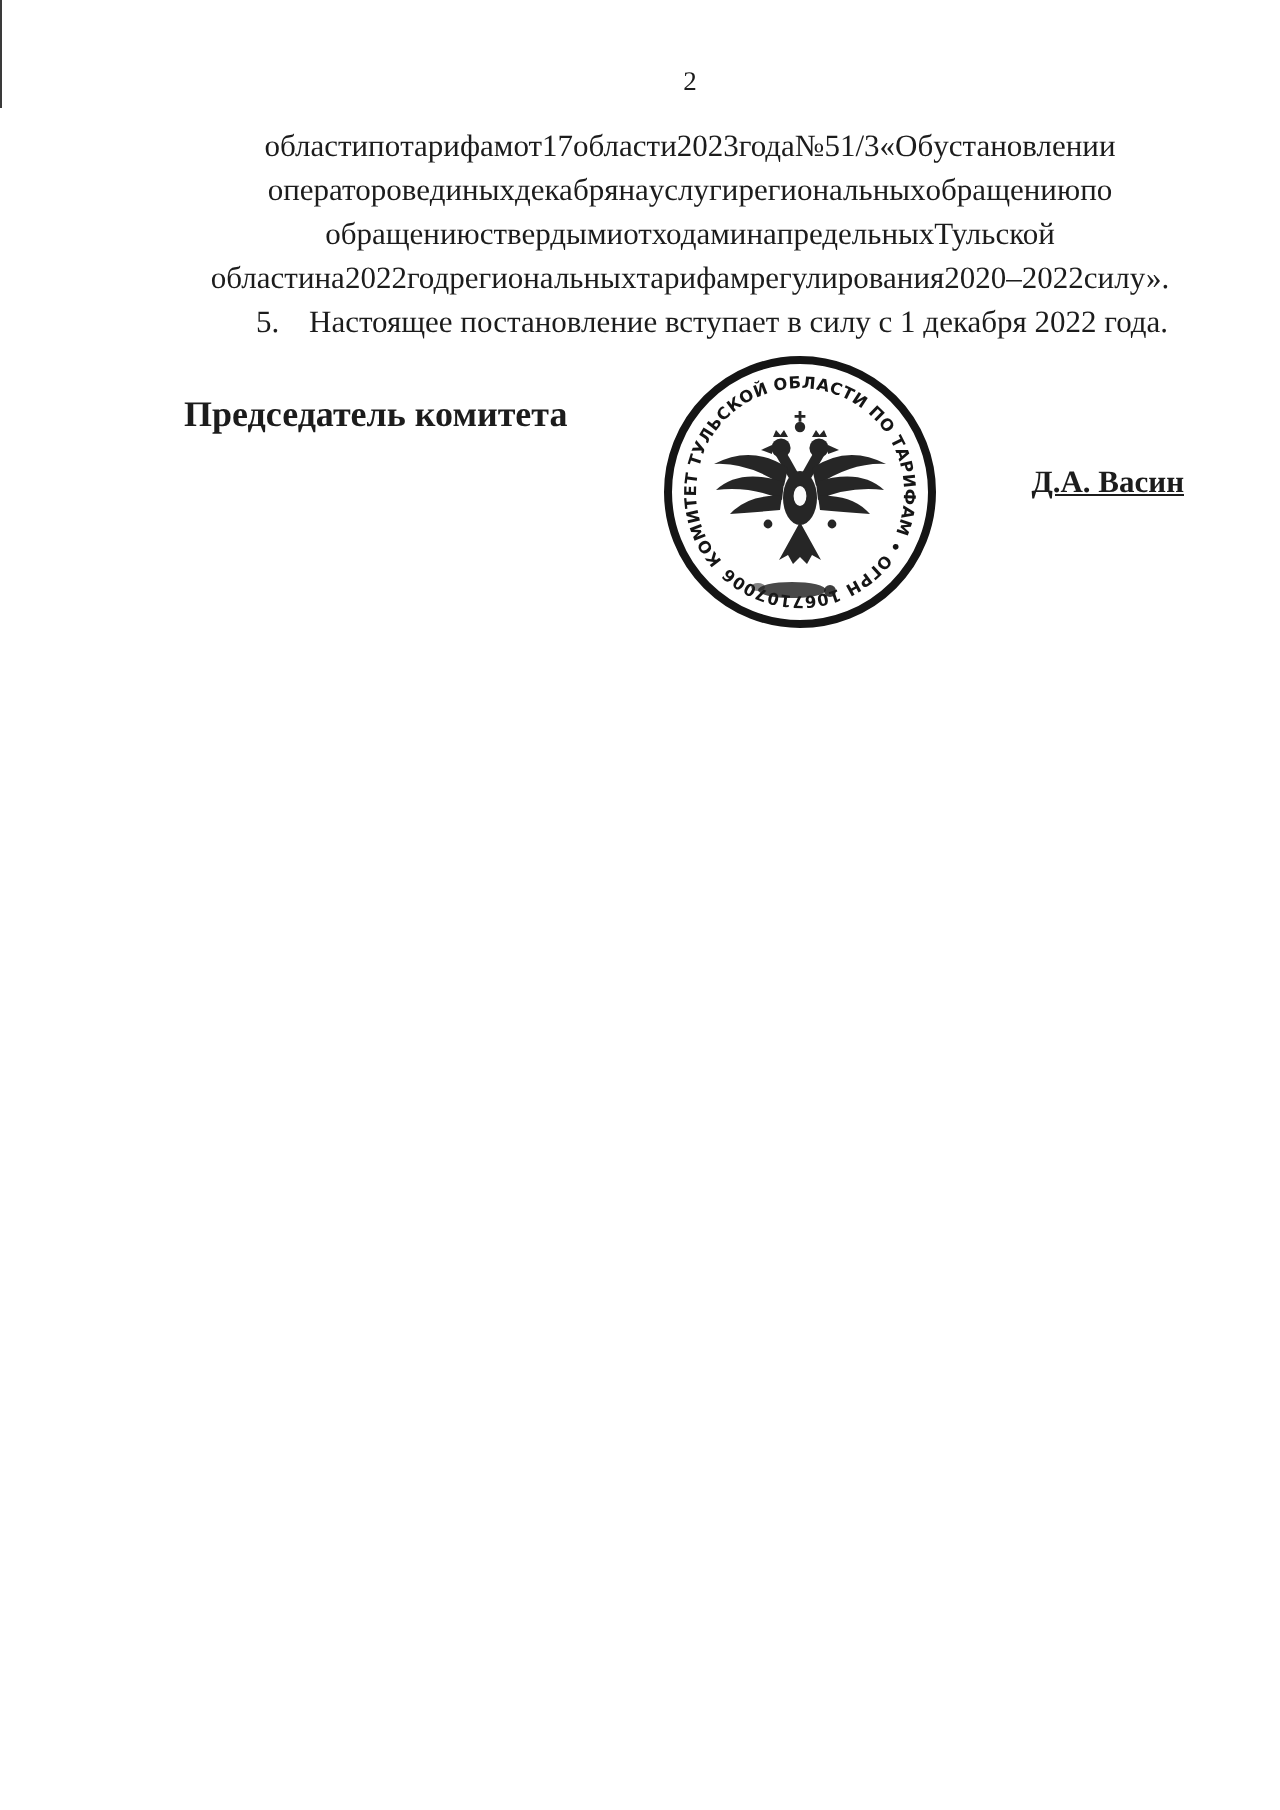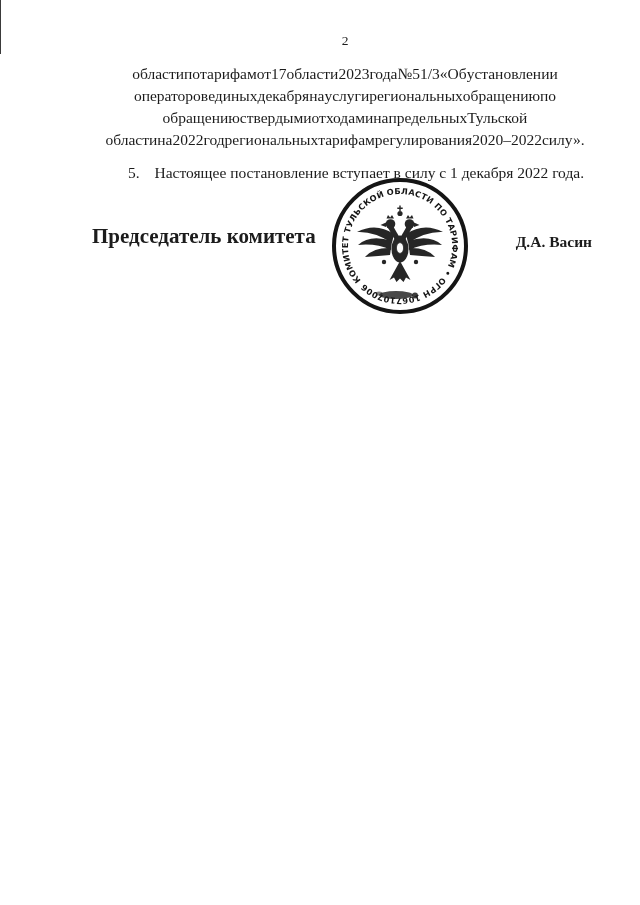--- a/index.html
+++ b/index.html
@@ -37,35 +37,36 @@
     line-height: 22px;
     white-space: nowrap;
   }
   .jline {
     display: flex;
     justify-content: center;
   }
   .jline span { flex-shrink: 0; }
   .item-line { padding-left: 36px; }
   .item-line .marker { display: inline-block; }
-  .item-line .itext { display: inline-block; margin-left: 11px; margin-top: 11px; }
+  .item-line .itext { display: inline-block; margin-left: 11px; }
   .signature-title {
     position: absolute;
-    left: 92px; top: 226px;
-    font-size: 21px;
+    left: 92px; top: 197px;
+    font-size: 18px;
     font-weight: bold;
     line-height: 21.5px;
     white-space: nowrap;
   }
   .signature-name {
     position: absolute;
     right: 48px; top: 233px;
     font-size: 15.5px;
     font-weight: bold;
     white-space: nowrap;
+    text-decoration: underline;
   }
   .stamp {
     position: absolute;
     left: 330px; top: 176px;
     width: 140px; height: 140px;
   }
 </style>
 </head>
 <body>
 

